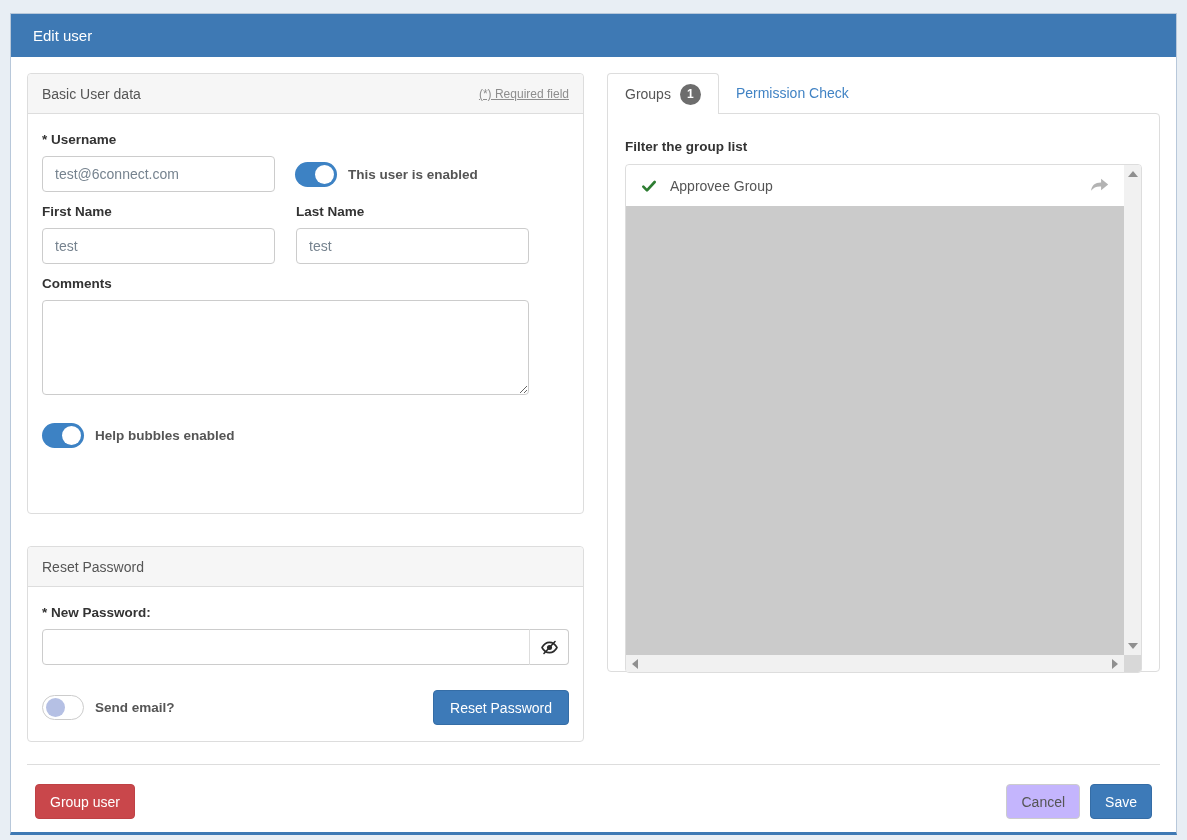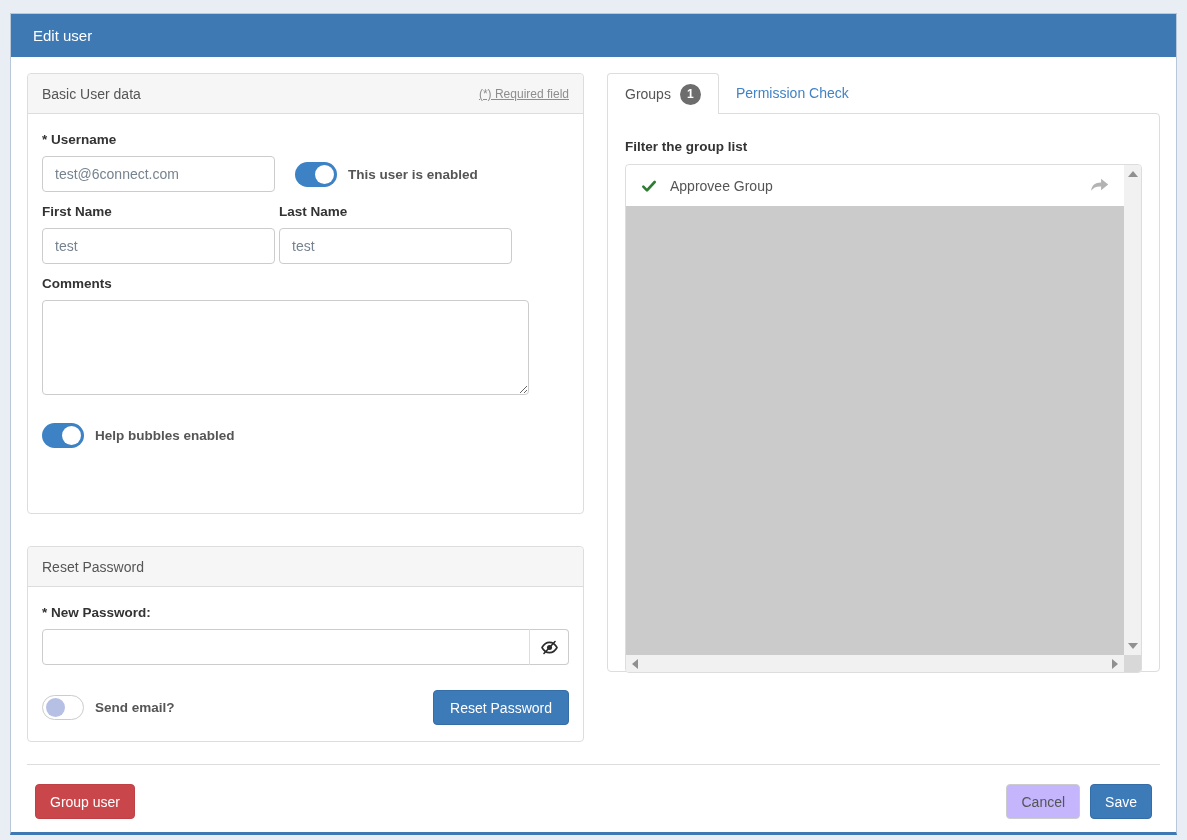--- a/index.html
+++ b/index.html
@@ -66,21 +66,21 @@
     color:#76838f;
     background:#fff;
     font-family:inherit;
     outline:none;
   }
   input.text { height:36px; }
   input.text::placeholder, textarea.text::placeholder { color:#a2a9b0; }
 
   .username-row { display:flex; align-items:center; }
   .username-input { width:233px; }
-  .names-row { display:flex; gap:4px; }
+  .names-row { display:flex; gap:21px; }
   .name-col { width:233px; }
   .name-col input { width:100%; }
   .comments-area {
     width:487px; height:95px;
     resize:both; padding:8px 12px;
     display:block;
   }
 
   
   .toggle {

